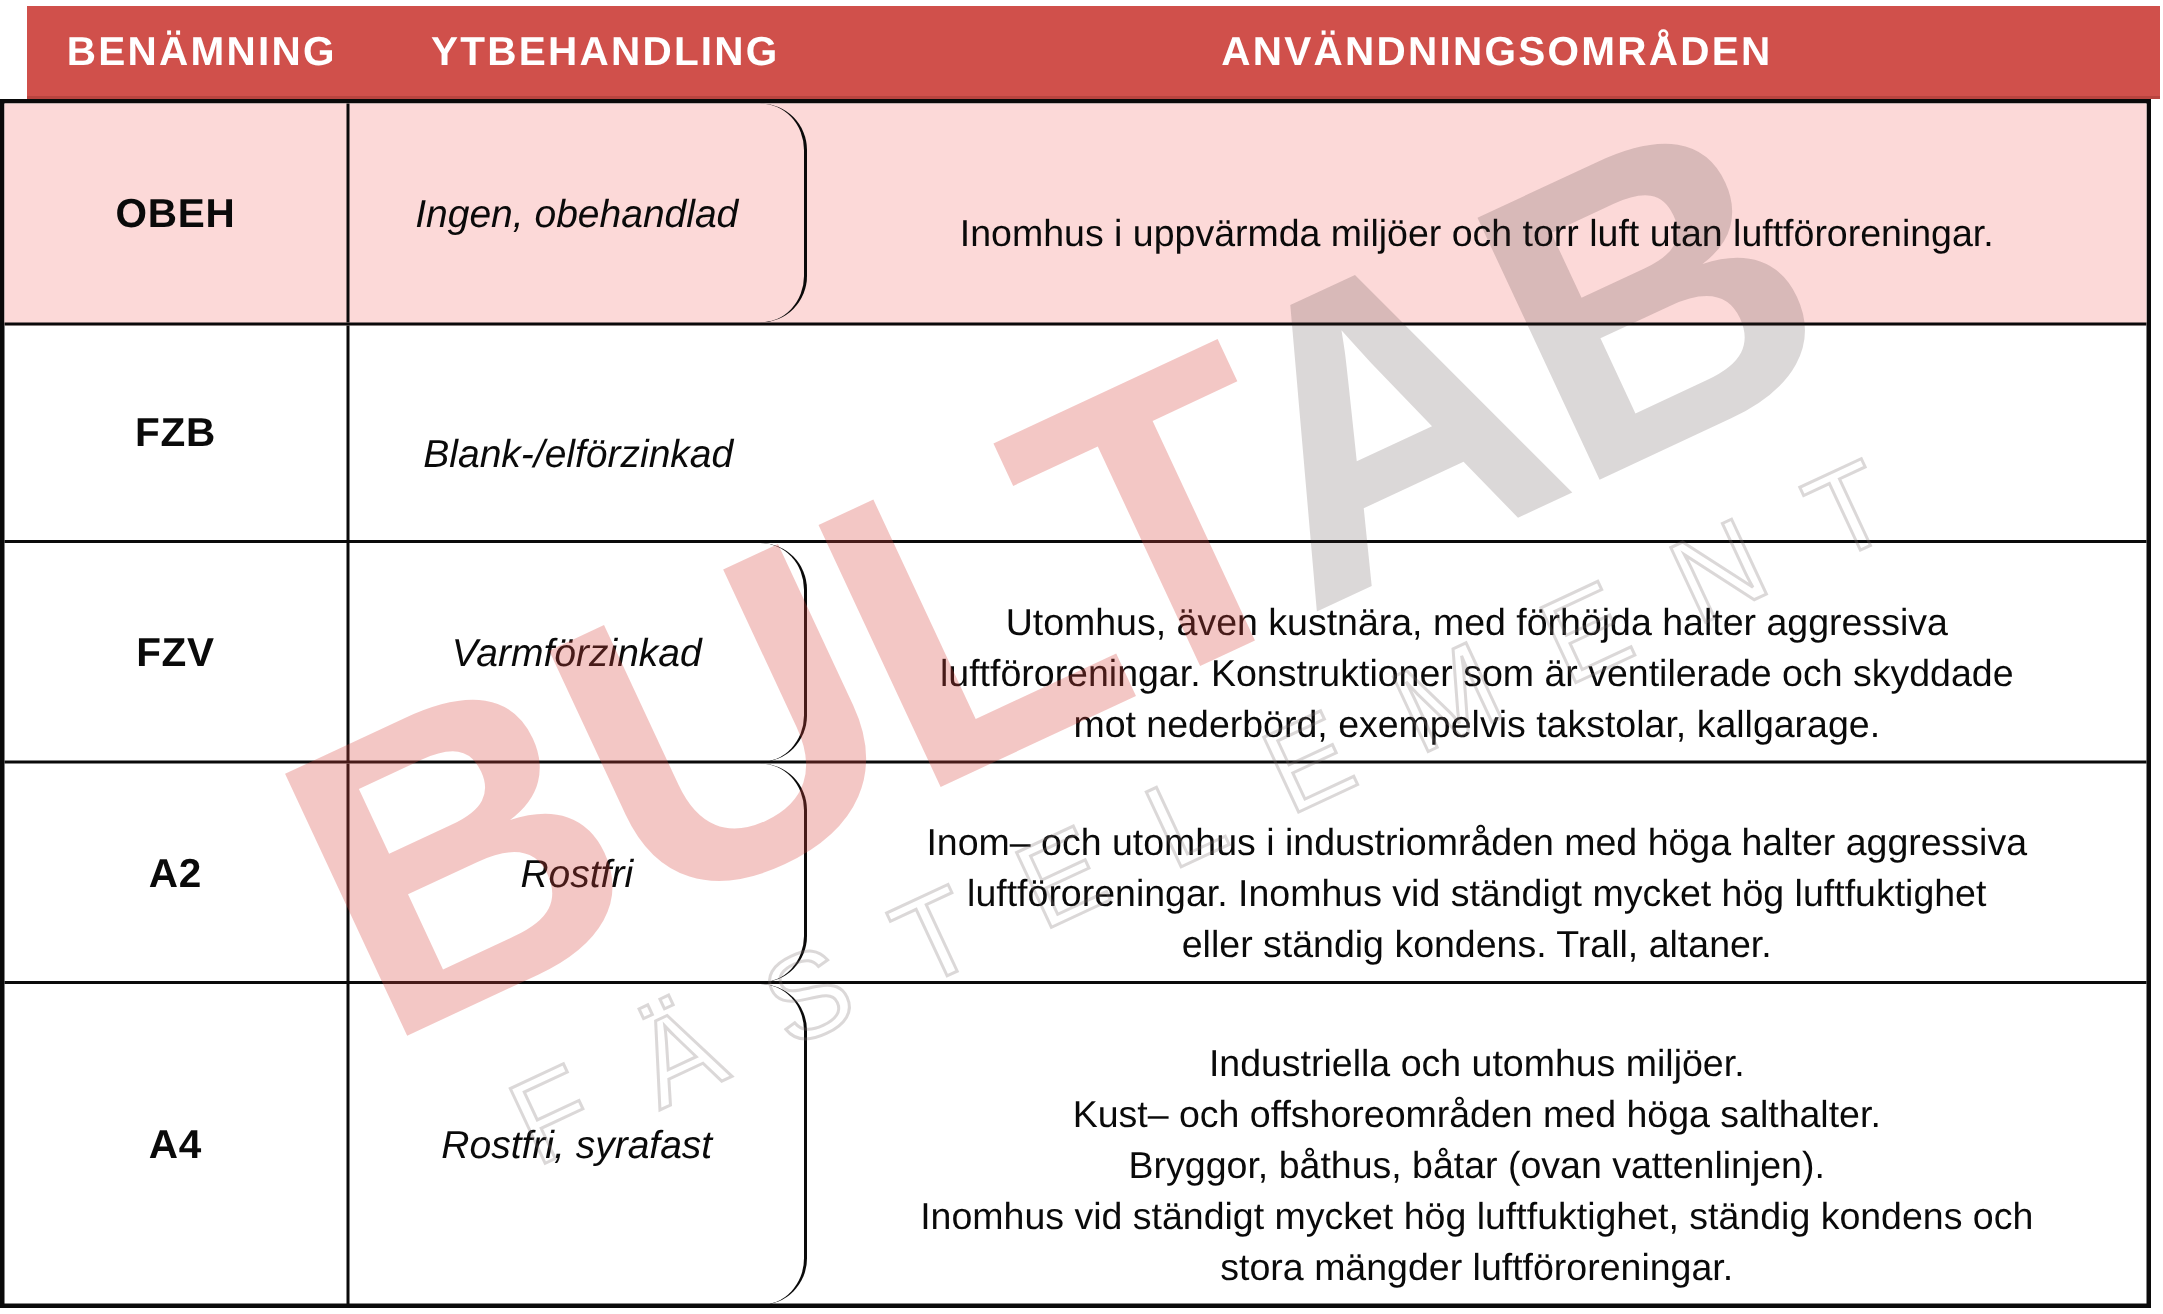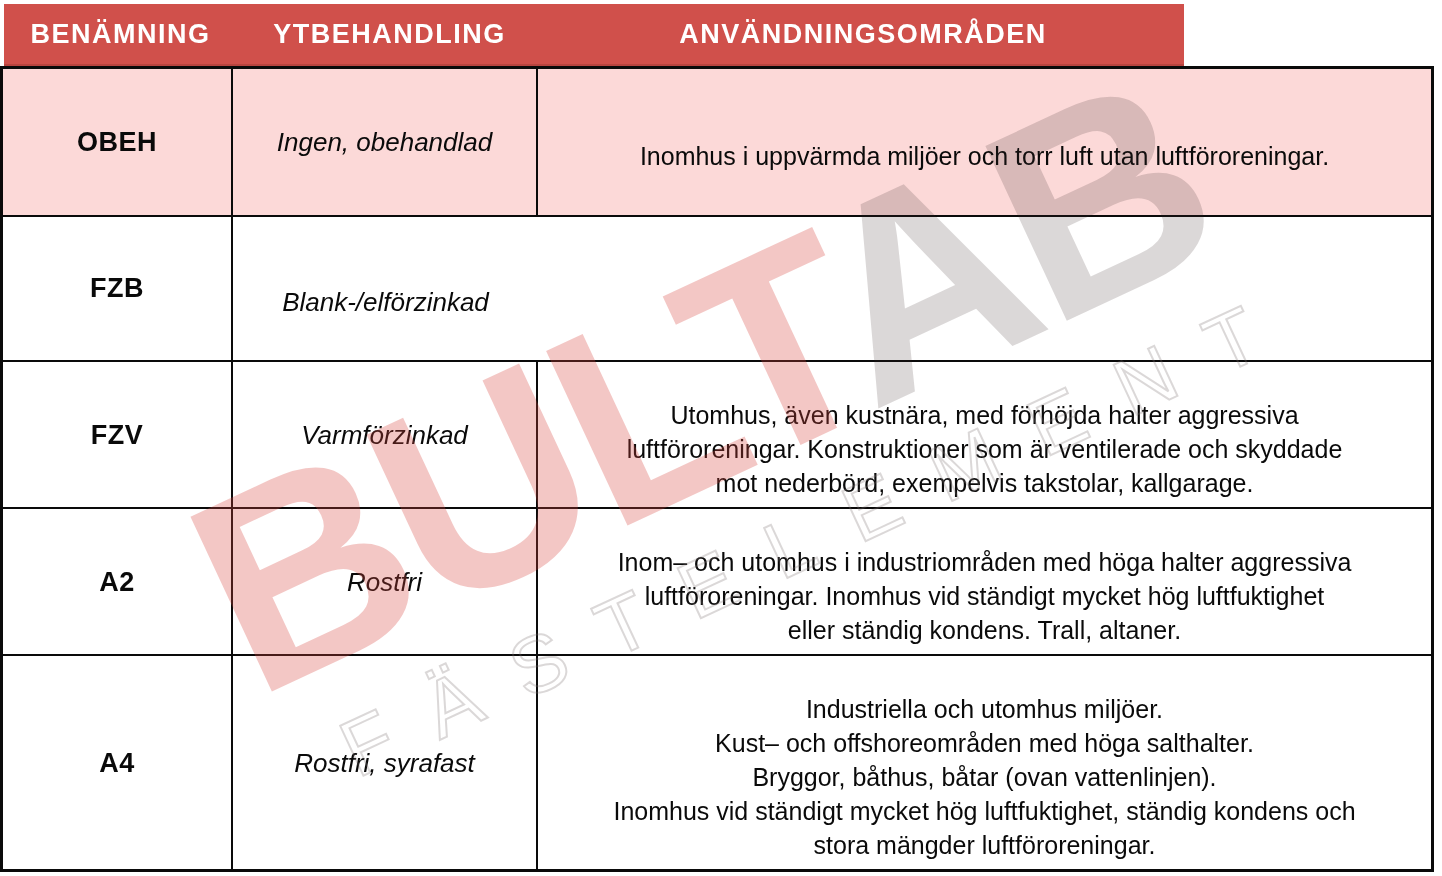--- a/index.html
+++ b/index.html
@@ -7,22 +7,22 @@
   .page {
     position:relative;
     width:1442px; height:876px;
     background:#ffffff;
     overflow:hidden;
     font-family:"Liberation Sans", sans-serif;
     color:#0a0a0a;
   }
   
   .header-row {
-    position:absolute; left:4px; top:4px;
-    width:1180px; height:62px;
+    position:absolute; left:18px; top:4px;
+    width:1422px; height:62px;
     background:#d0504b;
     display:grid;
     grid-template-columns:233px 305px 1fr;
     align-items:center;
     border-bottom:2px solid #b8443f;
   }
   .header-cell {
     text-align:center;
     color:#ffffff;
     font-size:27px;
@@ -48,21 +48,21 @@
   .t-cell {
     display:flex;
     align-items:center;
     justify-content:center;
     text-align:center;
     border-right:2px solid #0a0a0a;
     padding:8px 14px;
   }
   .t-cell:last-child { border-right:none; padding:8px 28px;margin-top:28px; }
   .cell-code   { font-weight:bold; font-size:27px; letter-spacing:0.5px; }
-  .cell-treat  { font-style:italic; font-size:26px; }
+  .cell-treat  { font-style:italic; font-size:26px;border-radius:31px; }
   .cell-usage  {
     font-size:25px;
     line-height:1.36;
     white-space:pre-line;
   }
   
   .watermark {
     position:absolute;
     left:50%; top:49%;
     transform:translate(-50%,-50%) rotate(-25deg);

